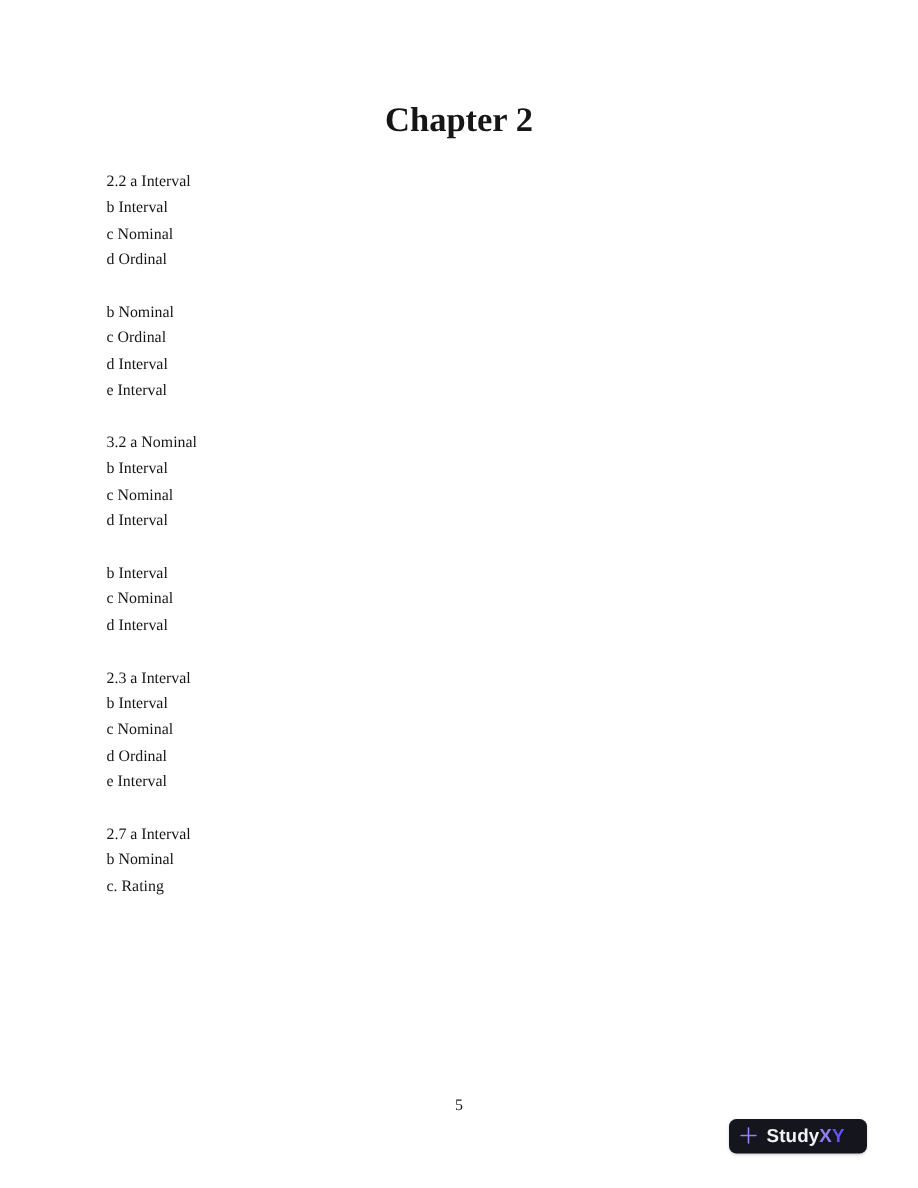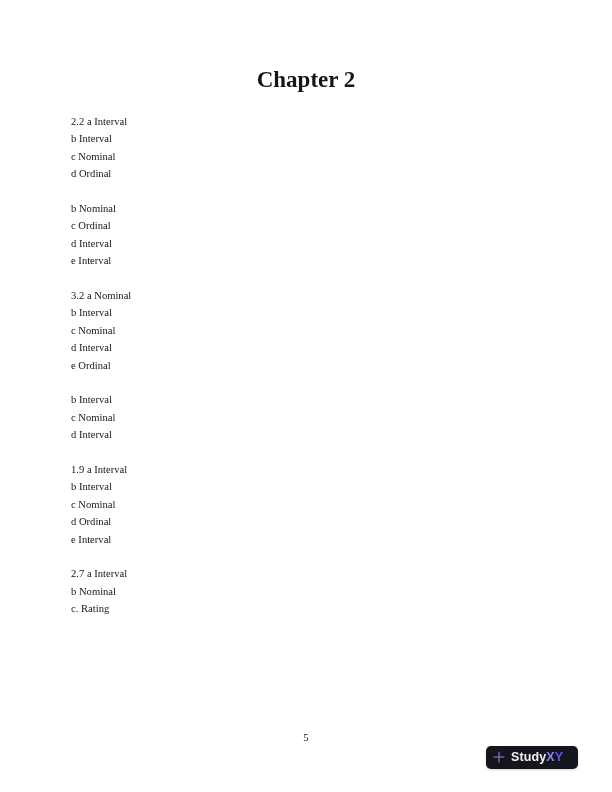--- a/index.html
+++ b/index.html
@@ -90,29 +90,28 @@
           <div class="line">b Nominal</div>
           <div class="line">c Ordinal</div>
           <div class="line">d Interval</div>
           <div class="line">e Interval</div>
         </div>
         <div class="group">
           <div class="line">3.2 a Nominal</div>
           <div class="line">b Interval</div>
           <div class="line">c Nominal</div>
           <div class="line">d Interval</div>
-          <div class="line">e Ordinal</div>
         </div>
         <div class="group">
           <div class="line">b Interval</div>
           <div class="line">c Nominal</div>
           <div class="line">d Interval</div>
         </div>
         <div class="group">
-          <div class="line">1.9 a Interval</div>
+          <div class="line">2.3 a Interval</div>
           <div class="line">b Interval</div>
           <div class="line">c Nominal</div>
           <div class="line">d Ordinal</div>
           <div class="line">e Interval</div>
         </div>
         <div class="group">
           <div class="line">2.7 a Interval</div>
           <div class="line">b Nominal</div>
           <div class="line">c. Rating</div>
         </div>

